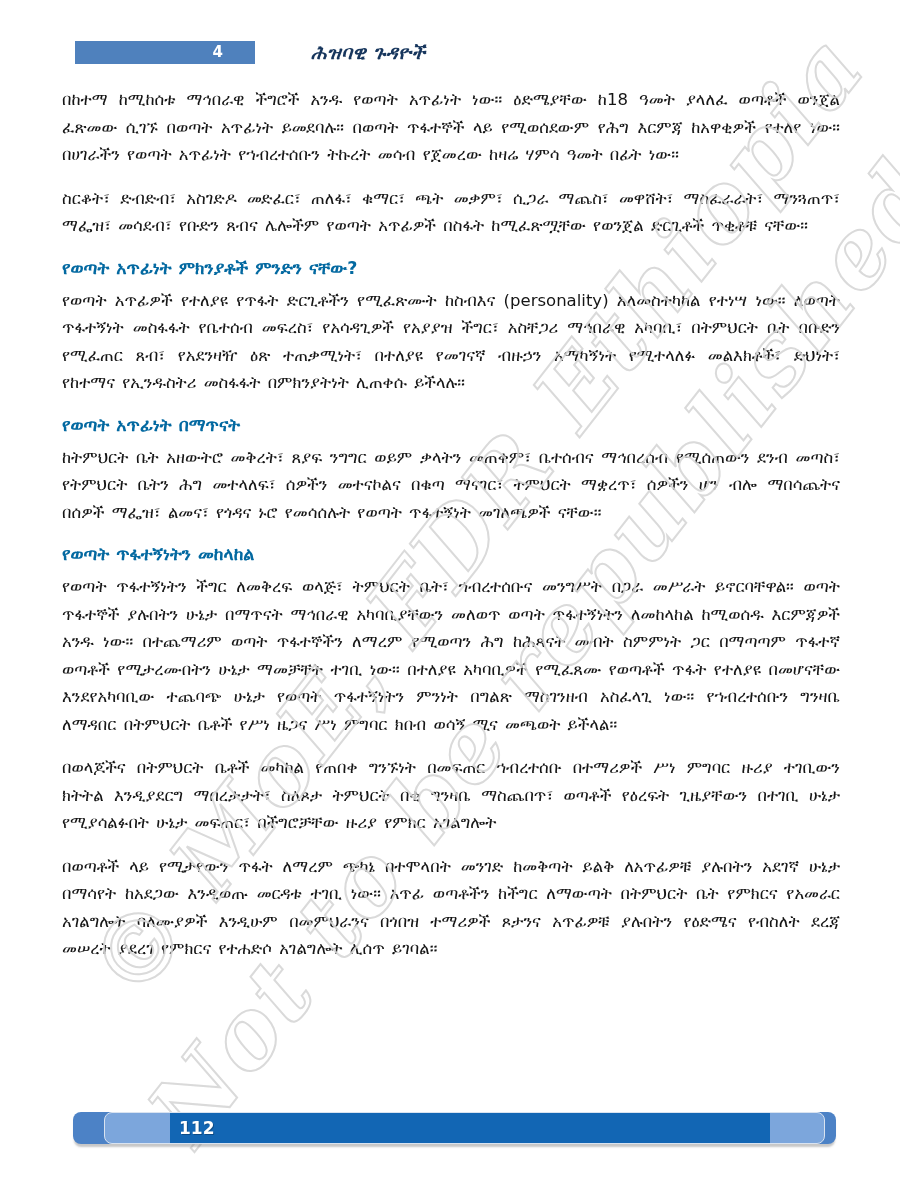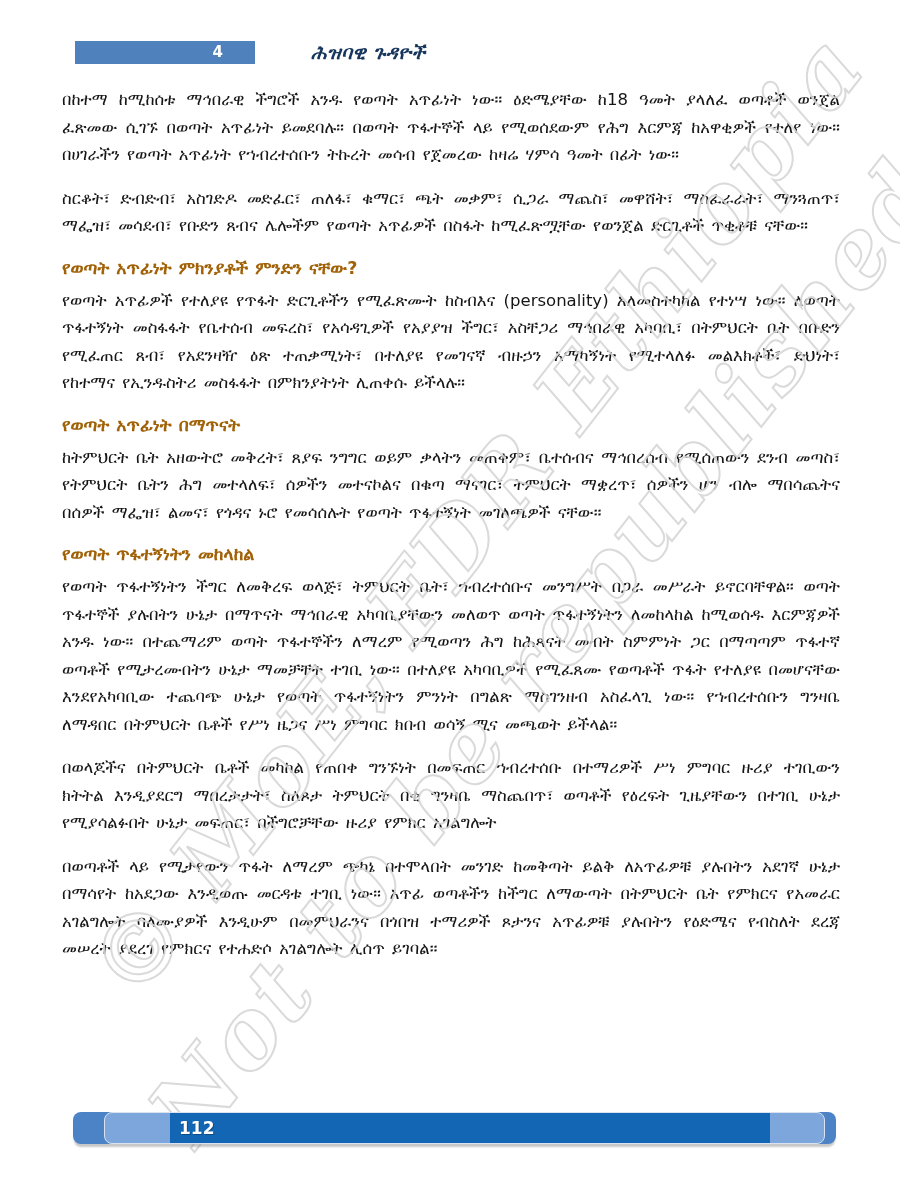--- a/index.html
+++ b/index.html
@@ -21,21 +21,21 @@
   }
   
   .content{
     position:absolute;left:62px;top:86px;width:778px;z-index:1;
     color:#151515;font-size:16.5px;line-height:27.5px;
     text-align:justify;word-spacing:2px;
   }
   .content p{margin:0 0 16px 0;}
   .content p:last-child{margin-bottom:0;}
   .content h3{
-    color:#a16207;font-size:17.5px;line-height:24px;font-weight:bold;
+    color:#0369a1;font-size:17.5px;line-height:24px;font-weight:bold;
     margin:12px 0 7px 0;text-align:left;word-spacing:1px;
   }
   
   .wm{
     position:absolute;z-index:3;pointer-events:none;white-space:nowrap;
     font-family:"DejaVu Serif","Liberation Serif",serif;
     font-weight:bold;font-style:italic;
     color:transparent;-webkit-text-stroke:2px #d6d6d6;
     letter-spacing:3px;opacity:0.9;
     transform-origin:0 50%;

